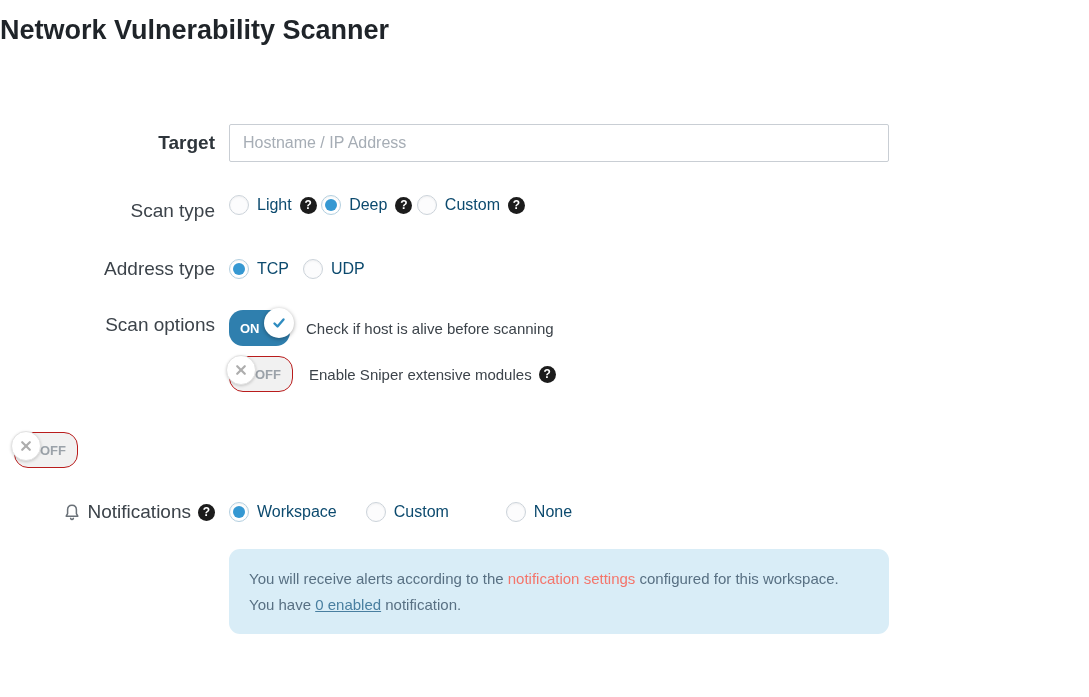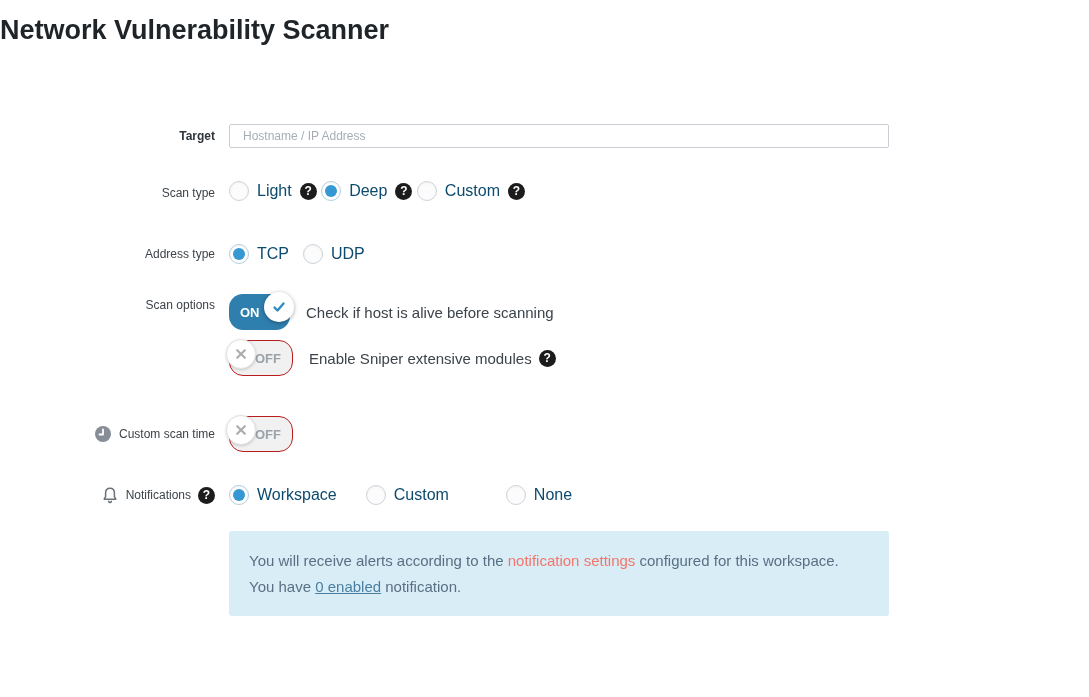--- a/index.html
+++ b/index.html
@@ -25,41 +25,41 @@
   .row {
     display: flex;
     align-items: center;
   }
   .row.top-align { align-items: flex-start; }
 
   .label-col {
     width: 215px;
     flex: 0 0 215px;
     text-align: center;
-    font-size: 12px;
+    font-size: 19px;
     color: #3c434a;
     display: flex;
     justify-content: flex-end;
     align-items: center;
     gap: 7px;
   }
   .content-col {
     margin-left: 14px;
     width: 660px;
     flex: 0 0 660px;
   }
 
   .row-target { margin-bottom: 33px; }
   .row-target .label-col { font-weight: 700; color: #2e353b; }
   .text-input {
-    width: 660px; height: 24px;
+    width: 660px; height: 38px;
     border: 1px solid #c9ced4;
     border-radius: 2px;
     padding: 0 13px;
-    font-size: 12px;
+    font-size: 16px;
     font-family: "Liberation Sans", sans-serif;
     color: #3c434a;
     outline: none;
   }
   .text-input::placeholder { color: #a6adb5; opacity: 1; }
 
   .row-scantype { margin-bottom: 33px; }
   .row-scantype .label-col { padding-top: 5px; }
   .radio-stack .radio-option { margin-bottom: 10px; }
   .radio-stack .radio-option:last-child { margin-bottom: 0; }
@@ -146,21 +146,21 @@
   .row-notifications { margin-bottom: 26px; }
   .row-notifications .radio-option { margin-right: 29px; }
   .row-notifications .radio-option:last-child { margin-right: 0; padding-left: 28px; }
 
   .icon-clock, .icon-bell { display: inline-flex; flex: 0 0 auto; }
 
   .info-box {
     margin-left: 229px;
     width: 660px;
     background: #d9edf7;
-    border-radius: 3px;
+    border-radius: 11px;
     padding: 17px 20px 16px 20px;
     font-size: 15px;
     line-height: 26px;
     color: #587083;
   }
   .info-line { display: block; }
   .link-salmon { color: #f4756b; text-decoration: none; cursor: pointer; }
   .link-enabled { color: #497fa0; text-decoration: underline; cursor: pointer; }
 </style>
 </head>
@@ -242,29 +242,20 @@
           </div>
           <span class="toggle-desc">
             <span>Enable Sniper extensive modules</span>
             <span class="qicon"></span>
           </span>
         </div>
       </div>
     </div>
 
     <div class="row row-customtime">
-      <div class="label-col">
-        <span class="icon-clock">
-          <svg width="18" height="18" viewBox="0 0 18 18">
-            <circle cx="9" cy="9" r="8" fill="#878d96"></circle>
-            <polyline points="9,4.5 9,9.5 5.5,9.5" fill="none" stroke="#fff" stroke-width="1.8" stroke-linecap="round" stroke-linejoin="round"></polyline>
-          </svg>
-        </span>
-        <span>Custom scan time</span>
-      </div>
       <div class="content-col">
         <div class="toggle off">
           <span class="knob">
             <svg width="14" height="14" viewBox="0 0 14 14">
               <line x1="3.2" y1="3.2" x2="10.8" y2="10.8" stroke="#adadad" stroke-width="2.2" stroke-linecap="round"></line>
               <line x1="10.8" y1="3.2" x2="3.2" y2="10.8" stroke="#adadad" stroke-width="2.2" stroke-linecap="round"></line>
             </svg>
           </span>
           <span class="toggle-text">OFF</span>
         </div>

